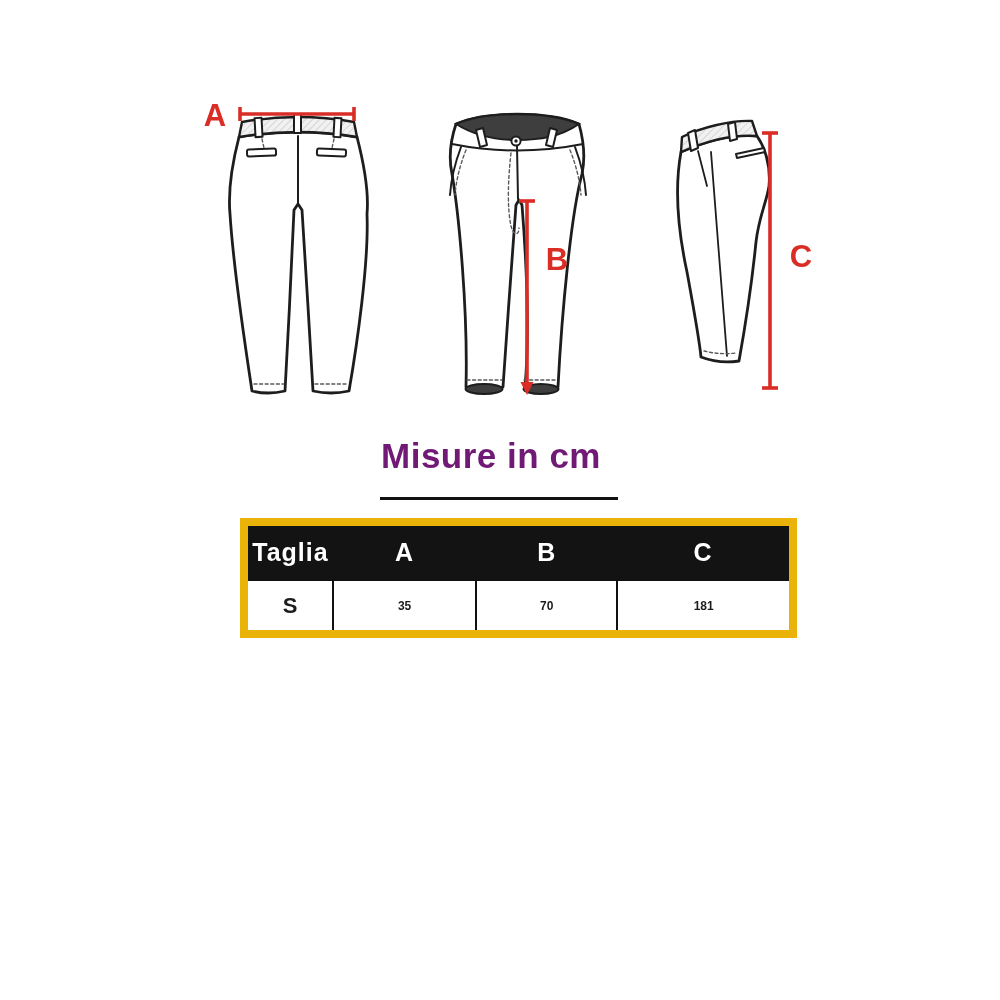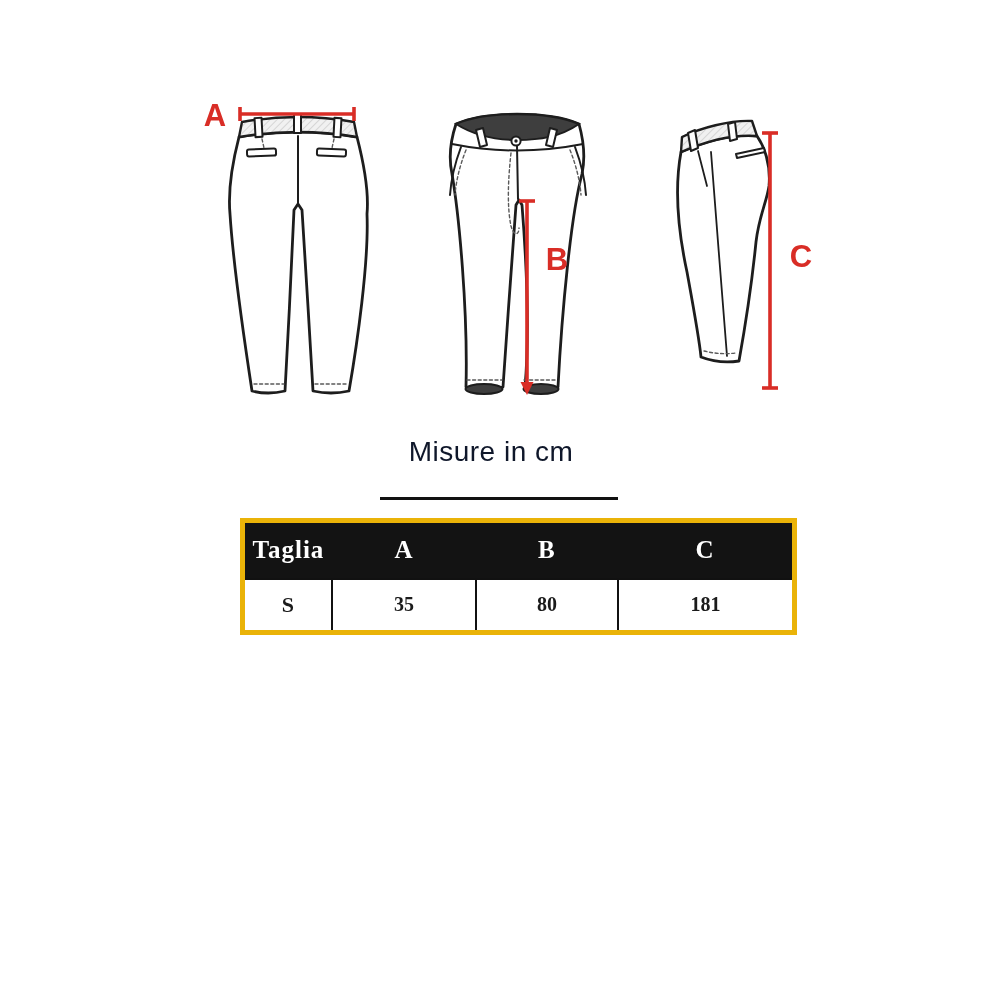--- a/index.html
+++ b/index.html
@@ -26,31 +26,31 @@
   .dashed{fill:none;stroke:#5a5a5a;stroke-width:1.4;stroke-dasharray:3 2.6;stroke-linecap:round;}
   .darkfill{fill:var(--dark-fill);stroke:var(--line-color);stroke-width:2;}
   .pocket{fill:#ffffff;stroke:var(--line-color);stroke-width:2;stroke-linejoin:round;}
   .red-line{fill:none;stroke:var(--accent-color);stroke-width:3.6;stroke-linecap:butt;}
   .red-fill{fill:var(--accent-color);}
   .measure-label{fill:var(--accent-color);font-family:"Liberation Sans",sans-serif;
     font-weight:bold;font-size:31px;text-anchor:middle;}
 
   
   .title-wrap{position:absolute;left:0;top:436px;width:982px;text-align:center;}
-  .title{font-size:28px;font-weight:normal;color:#0f172a;letter-spacing:.5px;}
+  .title{font-size:35px;font-weight:bold;color:#701a75;letter-spacing:.5px;}
   .title-underline{position:absolute;left:380px;top:497px;width:238px;height:3px;background:#111;}
 
   
   .table-wrap{position:absolute;left:240px;top:518px;width:557px;}
-  table.size{width:100%;border-collapse:collapse;border:5px solid #eab308;table-layout:fixed;font-family:Liberation Serif, serif;}
+  table.size{width:100%;border-collapse:collapse;border:8px solid #eab308;table-layout:fixed;}
   table.size th{
     background:var(--table-header-bg);color:var(--table-header-text);
     height:58px;font-size:25px;font-weight:bold;letter-spacing:1px;text-align:center;vertical-align:middle;}
   table.size td{
-    background:#ffffff;color:#1b1b1b;height:54px;font-size:20px;font-weight:bold;
+    background:#ffffff;color:#1b1b1b;height:54px;font-size:12px;font-weight:bold;
     text-align:center;vertical-align:middle;border:2.5px solid #111;}
   table.size td:first-child{font-size:22px;}
 </style>
 </head>
 <body>
 
 <div class="canvas">
 
   <svg class="diagram" width="1000" height="430" viewBox="0 0 1000 430" xmlns="http://www.w3.org/2000/svg">
     <defs>
@@ -201,20 +201,20 @@
           <th>Taglia</th>
           <th>A</th>
           <th>B</th>
           <th>C</th>
         </tr>
       </thead>
       <tbody>
         <tr>
           <td>S</td>
           <td>35</td>
-          <td>80</td>
+          <td>70</td>
           <td>181</td>
         </tr>
       </tbody>
     </table>
   </div>
 
 </div>
 
 </body></html>

